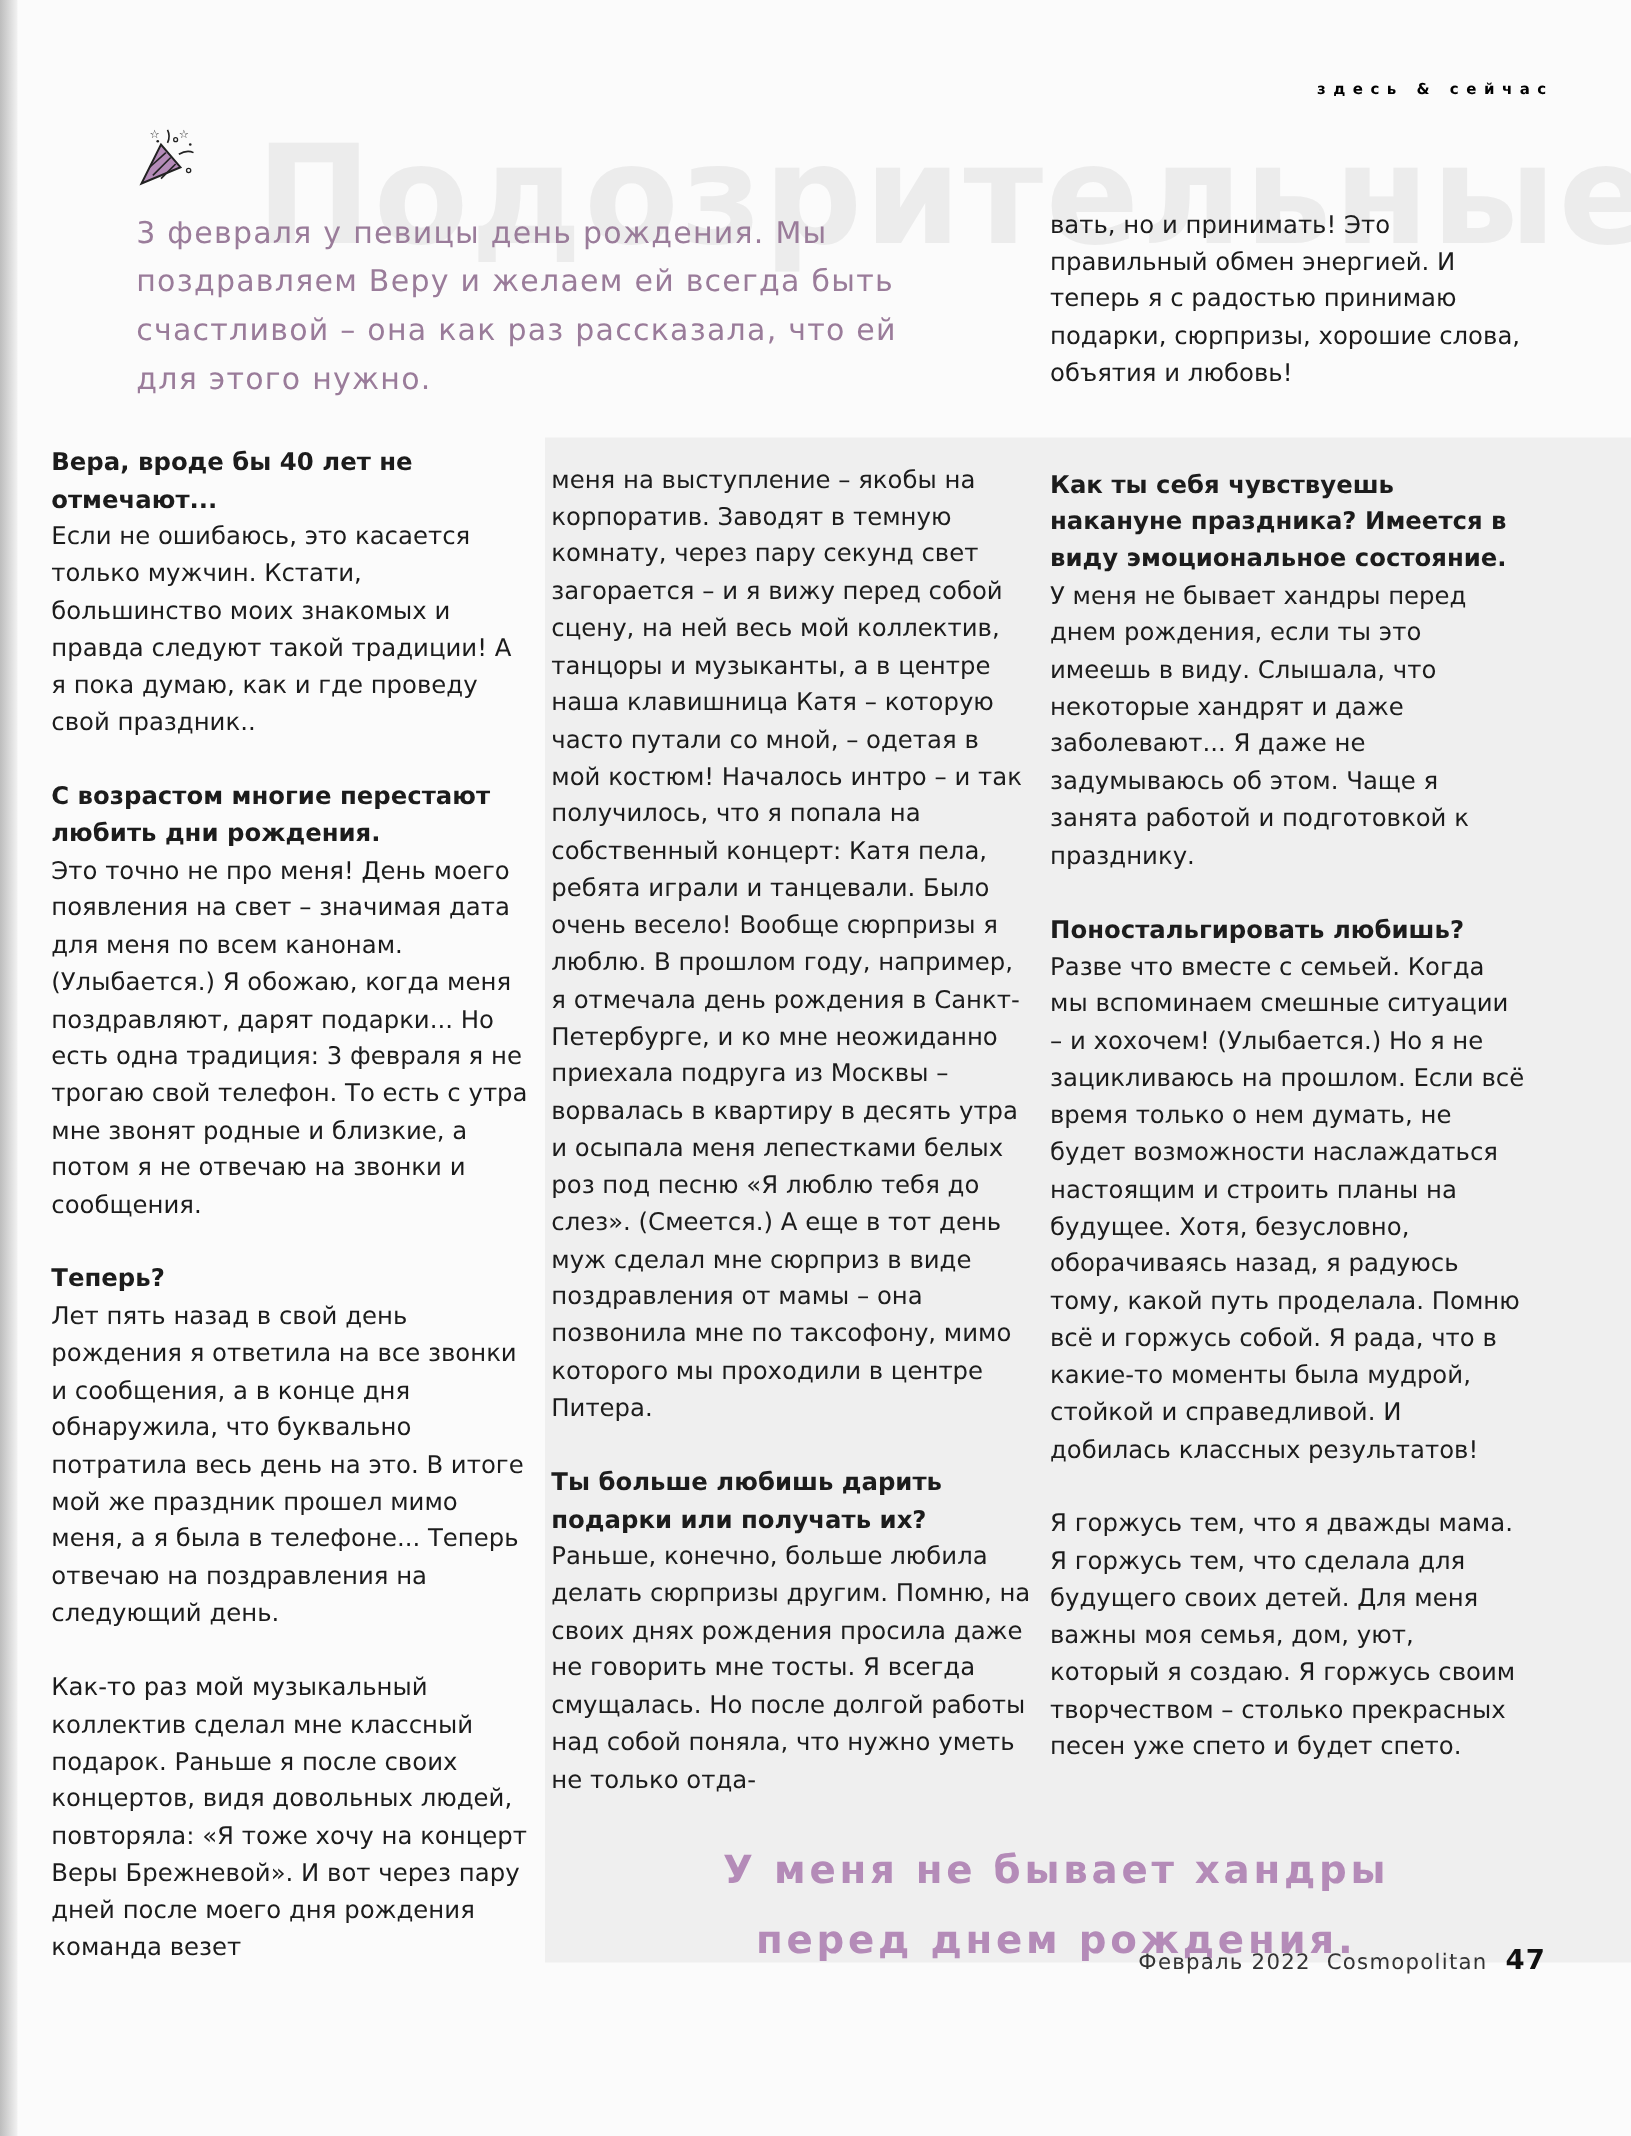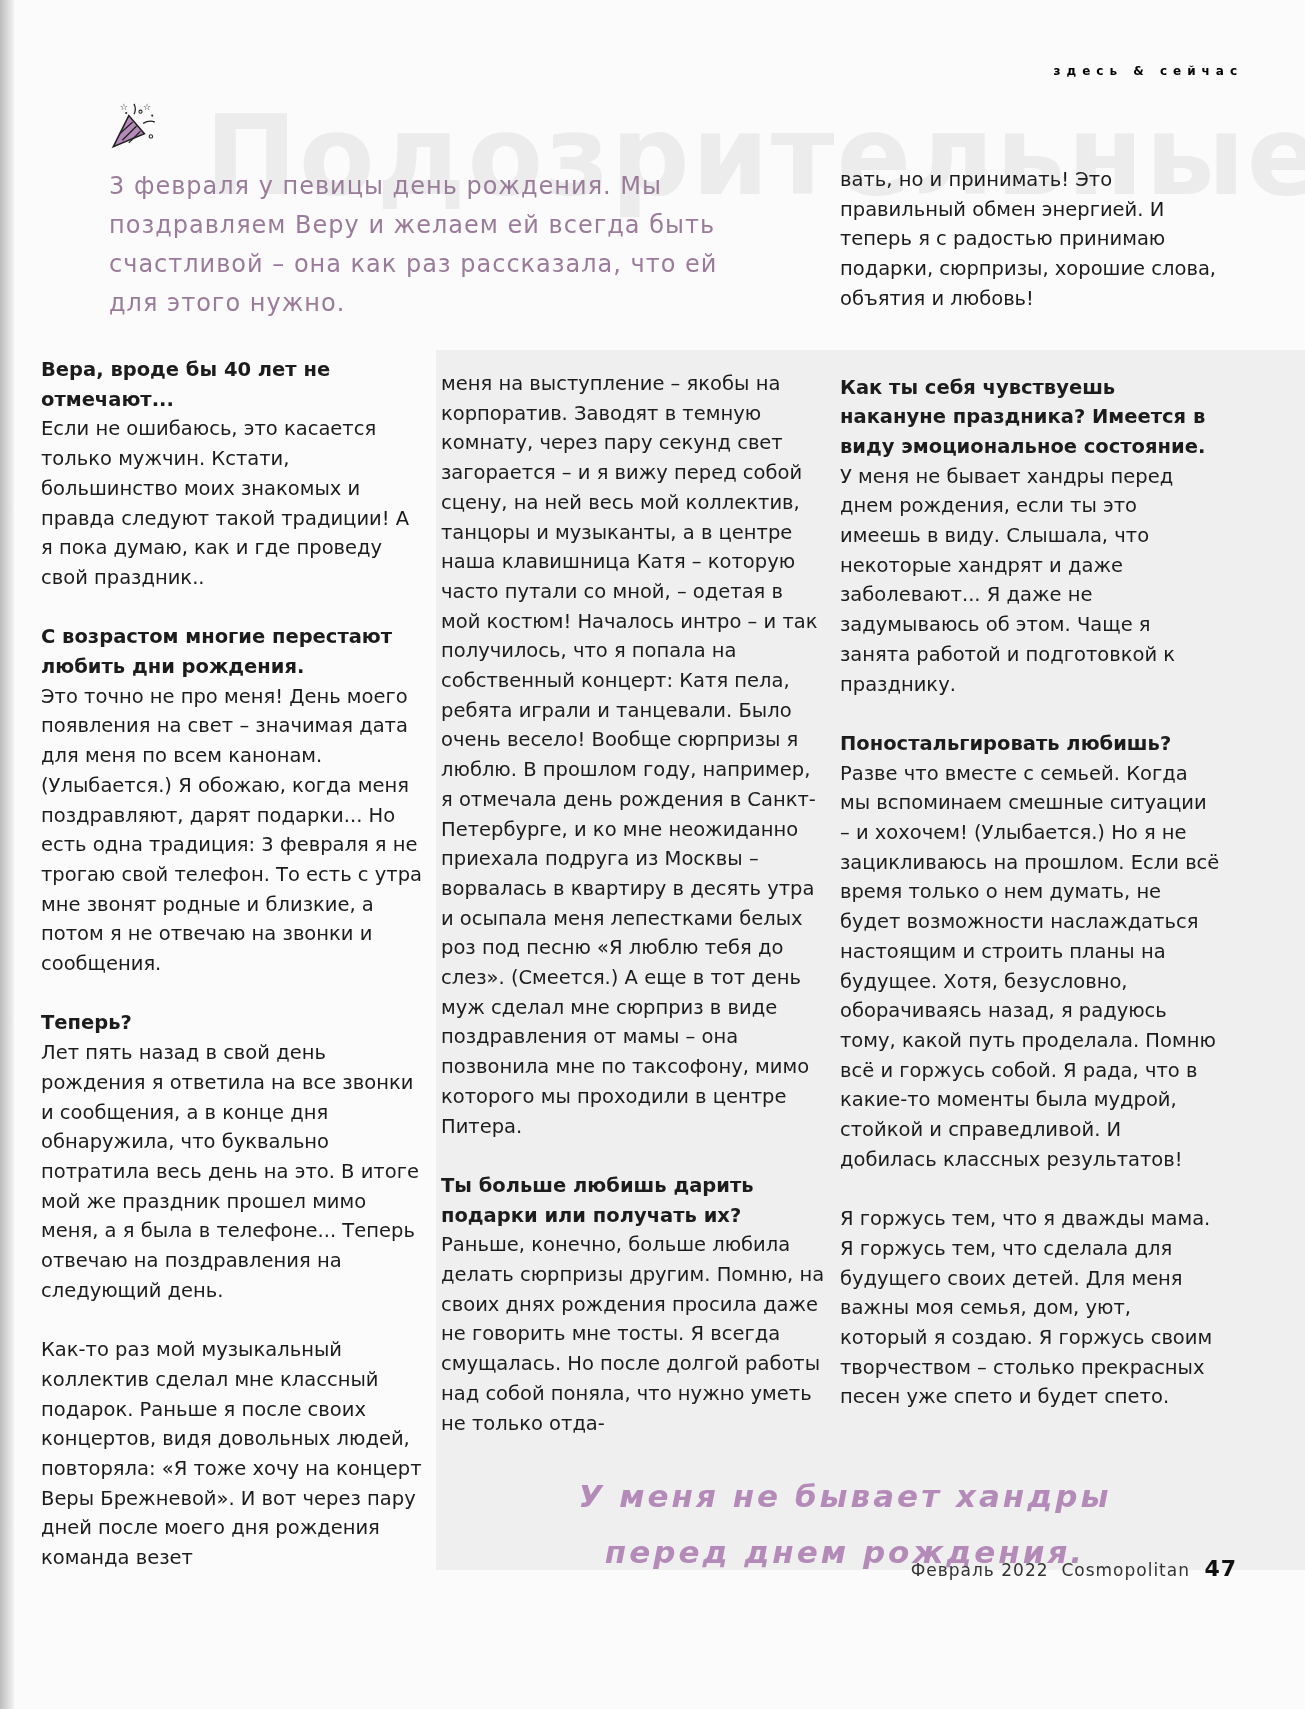--- a/index.html
+++ b/index.html
@@ -34,21 +34,21 @@
     position: absolute; width: 385px;
     font-size: 19.5px; line-height: 29.7px; color: #1c1c1c;
   }
   .col p { margin: 0 0 29.7px 0; }
   .col .q { font-weight: bold; display: block; }
   .col1 { left: 41px; top: 355px; }
   .col2 { left: 441px; top: 369px; }
   .col3 { left: 840px; top: 165px; width: 380px; }
   .pull-quote {
     position: absolute; left: 440px; top: 1468px; width: 810px; text-align: center;
-    font-weight: bold; font-size: 31px; line-height: 56px; color: #b48bb8; letter-spacing: 3px; font-style: italic;
+    font-weight: bold; font-size: 31px; line-height: 56px; color: #b48bb8; letter-spacing: 3px;
   }
   .footer {
     position: absolute; right: 68px; top: 1556px; font-size: 17px; color: #333; letter-spacing: 1px;
   }
   .footer .page-num { font-weight: bold; font-size: 22px; color: #111; margin-left: 8px; }
 </style>
 </head>
 <body>
 
 <div class="binding-shadow"></div>

